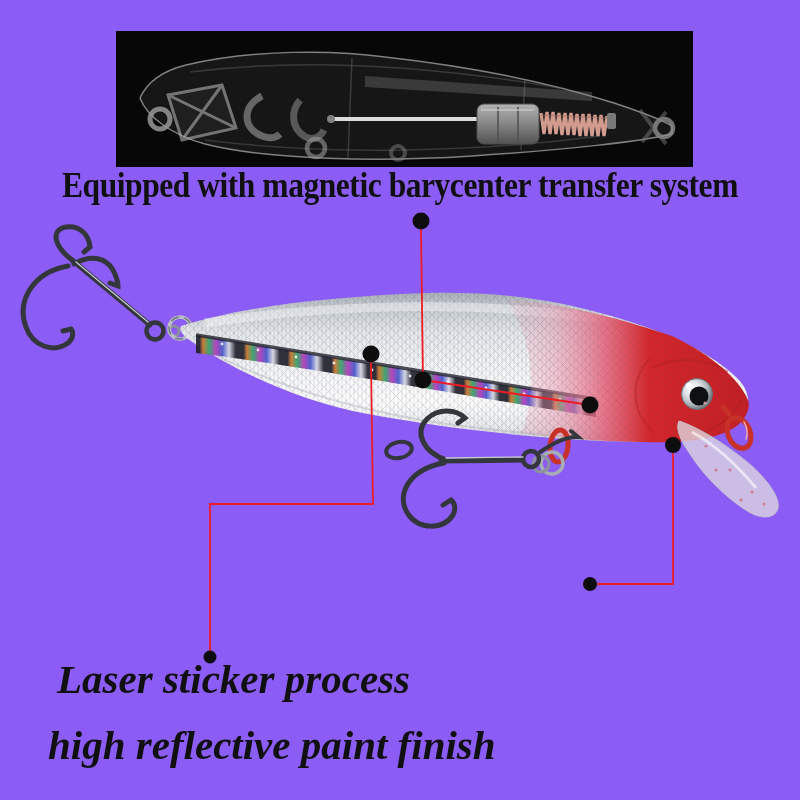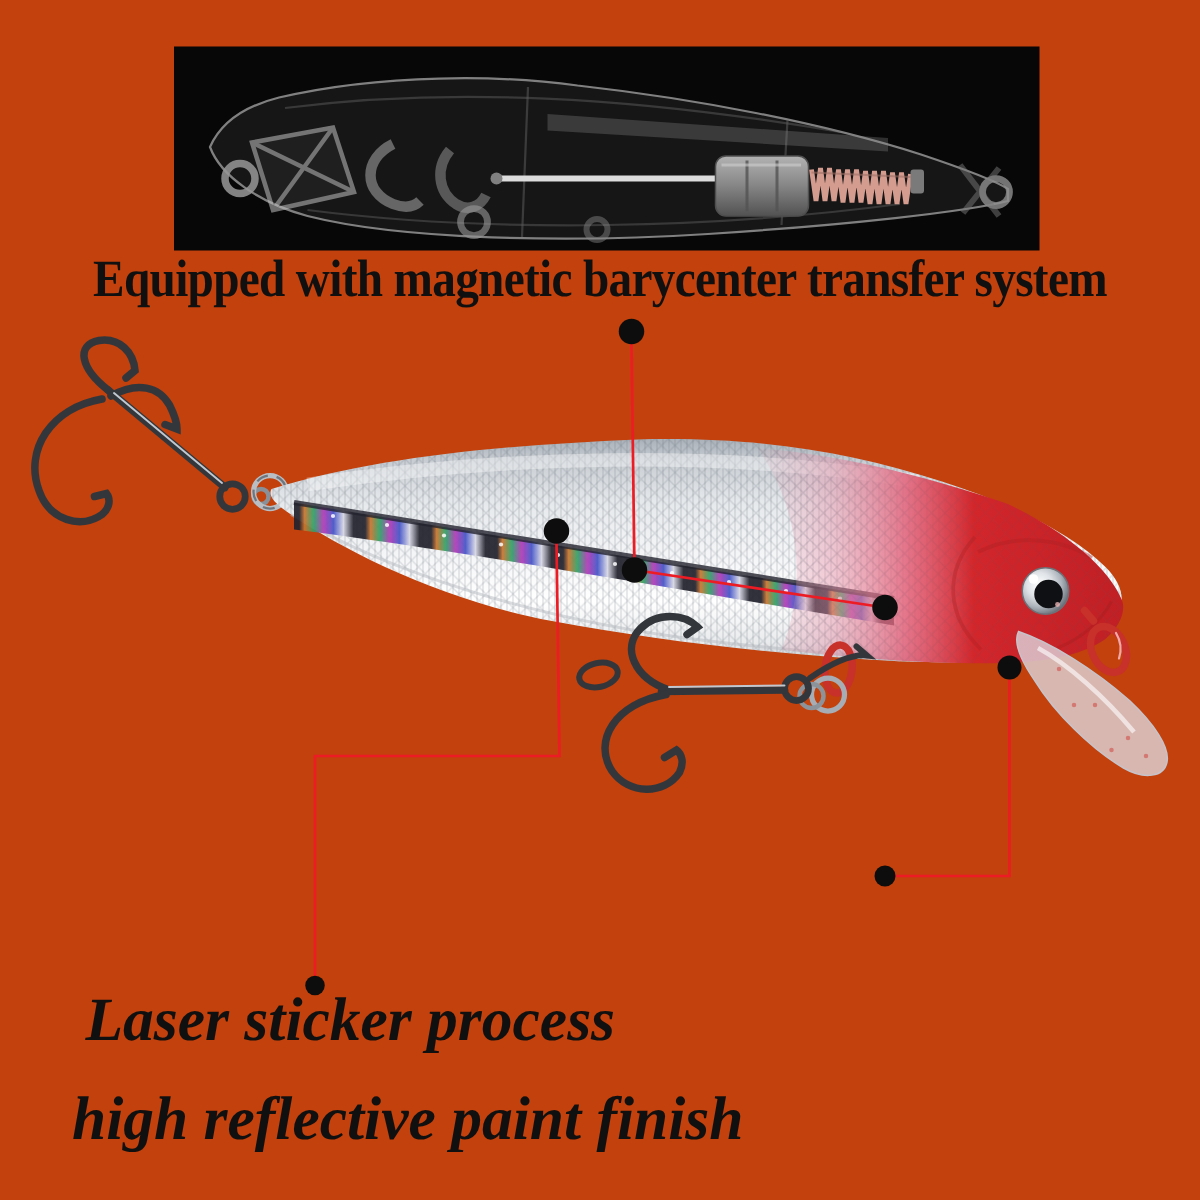--- a/index.html
+++ b/index.html
@@ -1,16 +1,16 @@
 <!DOCTYPE html>
 <html><head>
 <meta charset="utf-8">
 <style>
   html,body{margin:0;padding:0;background:#ffffff;}
-  .stage{position:relative;width:800px;height:800px;background:#c2410c;overflow:hidden;
+  .stage{position:relative;width:800px;height:800px;background:#8b5cf6;overflow:hidden;
          font-family:"Liberation Serif",serif;}
   .stage svg{position:absolute;left:0;top:0;}
   .txt{position:absolute;color:#101010;white-space:nowrap;}
   .headline{left:0;top:166px;width:800px;text-align:center;font-weight:bold;font-size:35px;
             letter-spacing:-0.5px;transform:scaleX(0.90);transform-origin:50% 50%;}
   .lbl{font-style:italic;font-weight:bold;}
   .lbl-eyes{left:496px;top:597px;font-size:48px;}
   .lbl-laser{left:57px;top:655px;font-size:41px;}
   .lbl-paint{left:48px;top:721px;font-size:41px;}
 </style>

